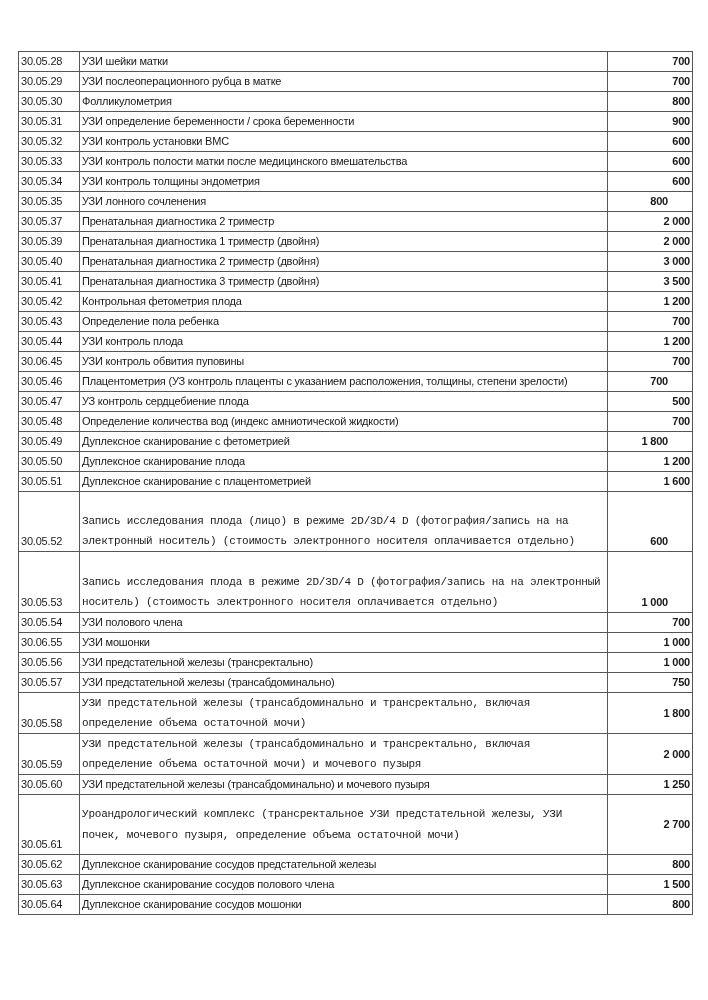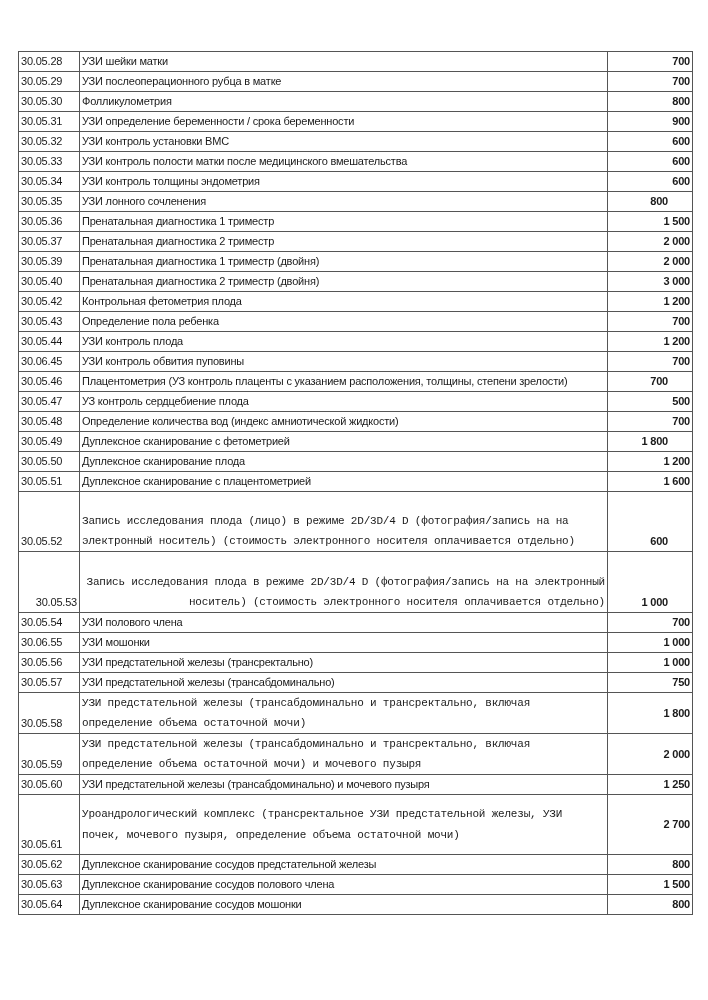--- a/index.html
+++ b/index.html
@@ -16,21 +16,21 @@
     }
     td.code { width: 56px; padding-left: 1px; padding-right: 1px; }
     td.name { width: 523px; }
     td.price { width: 80px; text-align: right; font-weight: bold; padding-right: 12px; }
     tr.h1 td { height: 19px; }
     tr.wrap td.name { white-space: normal; line-height: 20px; font-family: Liberation Mono, monospace; }
     tr.mid td.price { vertical-align: middle; }
     tr.row61 td.name { vertical-align: middle; line-height: 21px; }
     tr.h2 td { height: 39px; }
     tr.h3 td { height: 59px; }
-    tr.h3b td { height: 60px; text-align: right; }
+    tr.h3b td { height: 60px; }
     td.price.off1 { padding-right: 24px; }
   </style>
 </head>
 <body>
 
 <table class="price">
   <tbody>
     <tr class="h1">
         <td class="code">30.05.28</td>
         <td class="name">УЗИ  шейки  матки</td>
@@ -65,38 +65,38 @@
         <td class="code">30.05.34</td>
         <td class="name">УЗИ контроль толщины эндометрия</td>
         <td class="price">600</td>
       </tr>
     <tr class="h1">
         <td class="code">30.05.35</td>
         <td class="name">УЗИ лонного сочленения</td>
         <td class="price off1">800</td>
       </tr>
     <tr class="h1">
-        <td class="code">30.05.36</td>
-        <td class="name">Пренатальная диагностика 1 триместр</td>
-        <td class="price">1 500</td>
-      </tr>
-    <tr class="h1">
         <td class="code">30.05.37</td>
         <td class="name">Пренатальная диагностика 2 триместр</td>
         <td class="price">2 000</td>
       </tr>
     <tr class="h1">
         <td class="code">30.05.39</td>
         <td class="name">Пренатальная диагностика 1 триместр (двойня)</td>
         <td class="price">2 000</td>
       </tr>
     <tr class="h1">
         <td class="code">30.05.40</td>
         <td class="name">Пренатальная диагностика 2 триместр (двойня)</td>
         <td class="price">3 000</td>
+      </tr>
+    <tr class="h1">
+        <td class="code">30.05.41</td>
+        <td class="name">Пренатальная диагностика 3 триместр (двойня)</td>
+        <td class="price">3 500</td>
       </tr>
     <tr class="h1">
         <td class="code">30.05.42</td>
         <td class="name">Контрольная фетометрия плода</td>
         <td class="price">1 200</td>
       </tr>
     <tr class="h1">
         <td class="code">30.05.43</td>
         <td class="name">Определение пола ребенка</td>
         <td class="price">700</td>

